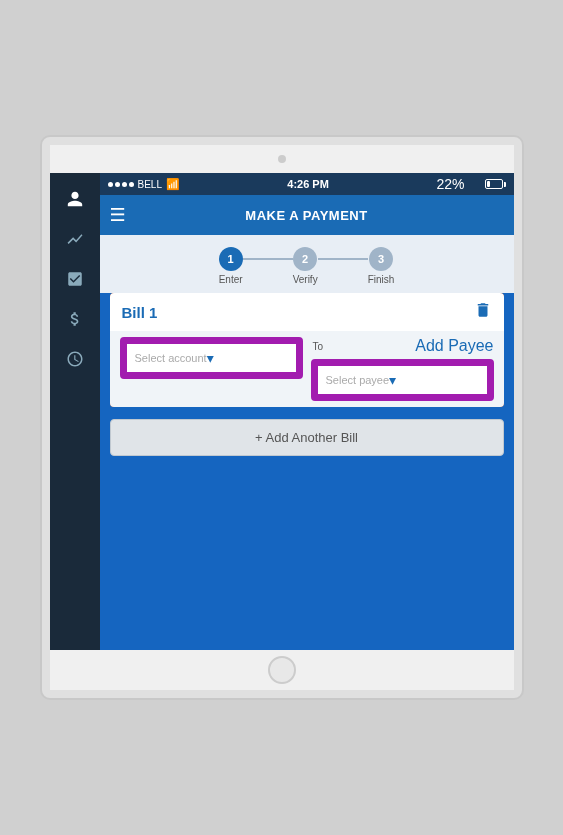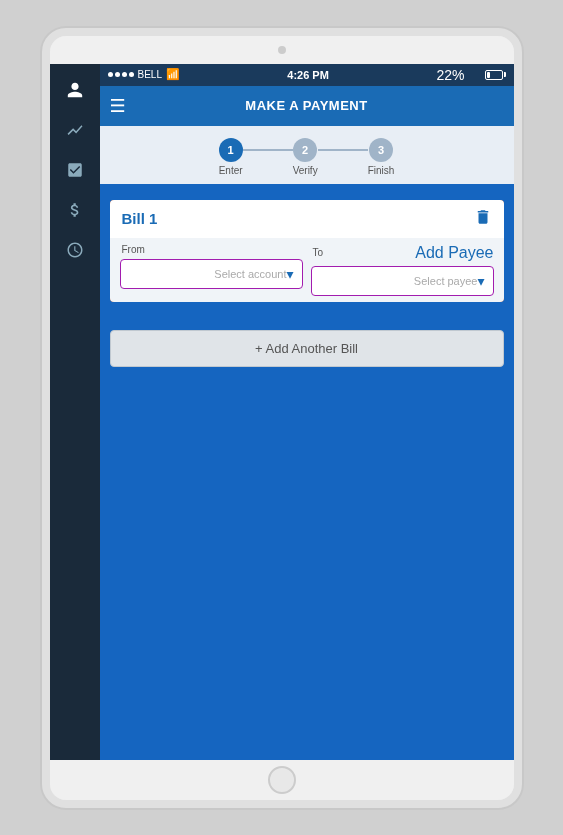--- a/index.html
+++ b/index.html
@@ -9,23 +9,23 @@
       display: flex;
       justify-content: center;
       align-items: center;
       width: 563px;
       height: 835px;
       font-family: -apple-system, 'Helvetica Neue', Arial, sans-serif;
     }
 
     .tablet-shell {
       width: 480px;
-      height: 780px;
+      height: 561px;
       background: #f0f0f0;
-      border-radius: 24px;
+      border-radius: 8px;
       border: 8px solid #e0e0e0;
       box-shadow: 0 0 0 2px #c8c8c8, inset 0 0 8px rgba(0,0,0,0.1);
       position: relative;
       display: flex;
       flex-direction: column;
       overflow: hidden;
     }
 
     .tablet-top-bar {
       height: 28px;
@@ -230,21 +230,21 @@
     .step-line {
       width: 50px;
       height: 2px;
       background: #a0b4c8;
       margin-bottom: 14px;
     }
 
     
     .bill-section {
       background: #c2410c;
-      margin: 16px 10px;
+      margin: 0 10px;
       border-radius: 4px;
       overflow: hidden;
       flex-shrink: 0;
     }
 
     .bill-header {
       display: flex;
       align-items: center;
       justify-content: space-between;
       padding: 8px 12px;
@@ -290,28 +290,28 @@
     }
 
     .add-payee-link {
       font-size: 16px;
       color: #1a6bb5;
       cursor: pointer;
     }
 
     .select-field {
       background: #fff;
-      border: 1px solid #a21caf;
+      border: 7px solid #a21caf;
       border-radius: 4px;
       padding: 6px 8px;
       font-size: 11px;
       color: #aaa;
       display: flex;
       align-items: center;
-      justify-content: flex-end;
+      justify-content: flex-start;
       cursor: pointer;
     }
 
     .select-arrow {
       color: #1a6bb5;
       font-size: 14px;
     }
 
     .amount-date-row {
       display: flex;
@@ -550,21 +550,20 @@
           <span class="bill-title">Bill 1</span>
           <span class="bill-delete">
             <svg width="18" height="18" viewBox="0 0 24 24" fill="#1a6bb5">
                 <path d="M6 19c0 1.1.9 2 2 2h8c1.1 0 2-.9 2-2V7H6v12zM19 4h-3.5l-1-1h-5l-1 1H5v2h14V4z"></path>
               </svg>
           </span>
         </div>
 
         <div class="bill-row">
           <div class="bill-col">
-            <div class="field-label">From</div>
             <div class="select-field">
               <span>Select account</span>
               <span class="select-arrow">▾</span>
             </div>
           </div>
           <div class="bill-col">
             <div class="field-label-row">
               <span class="field-label">To</span>
               <span class="add-payee-link">Add Payee</span>
             </div>

